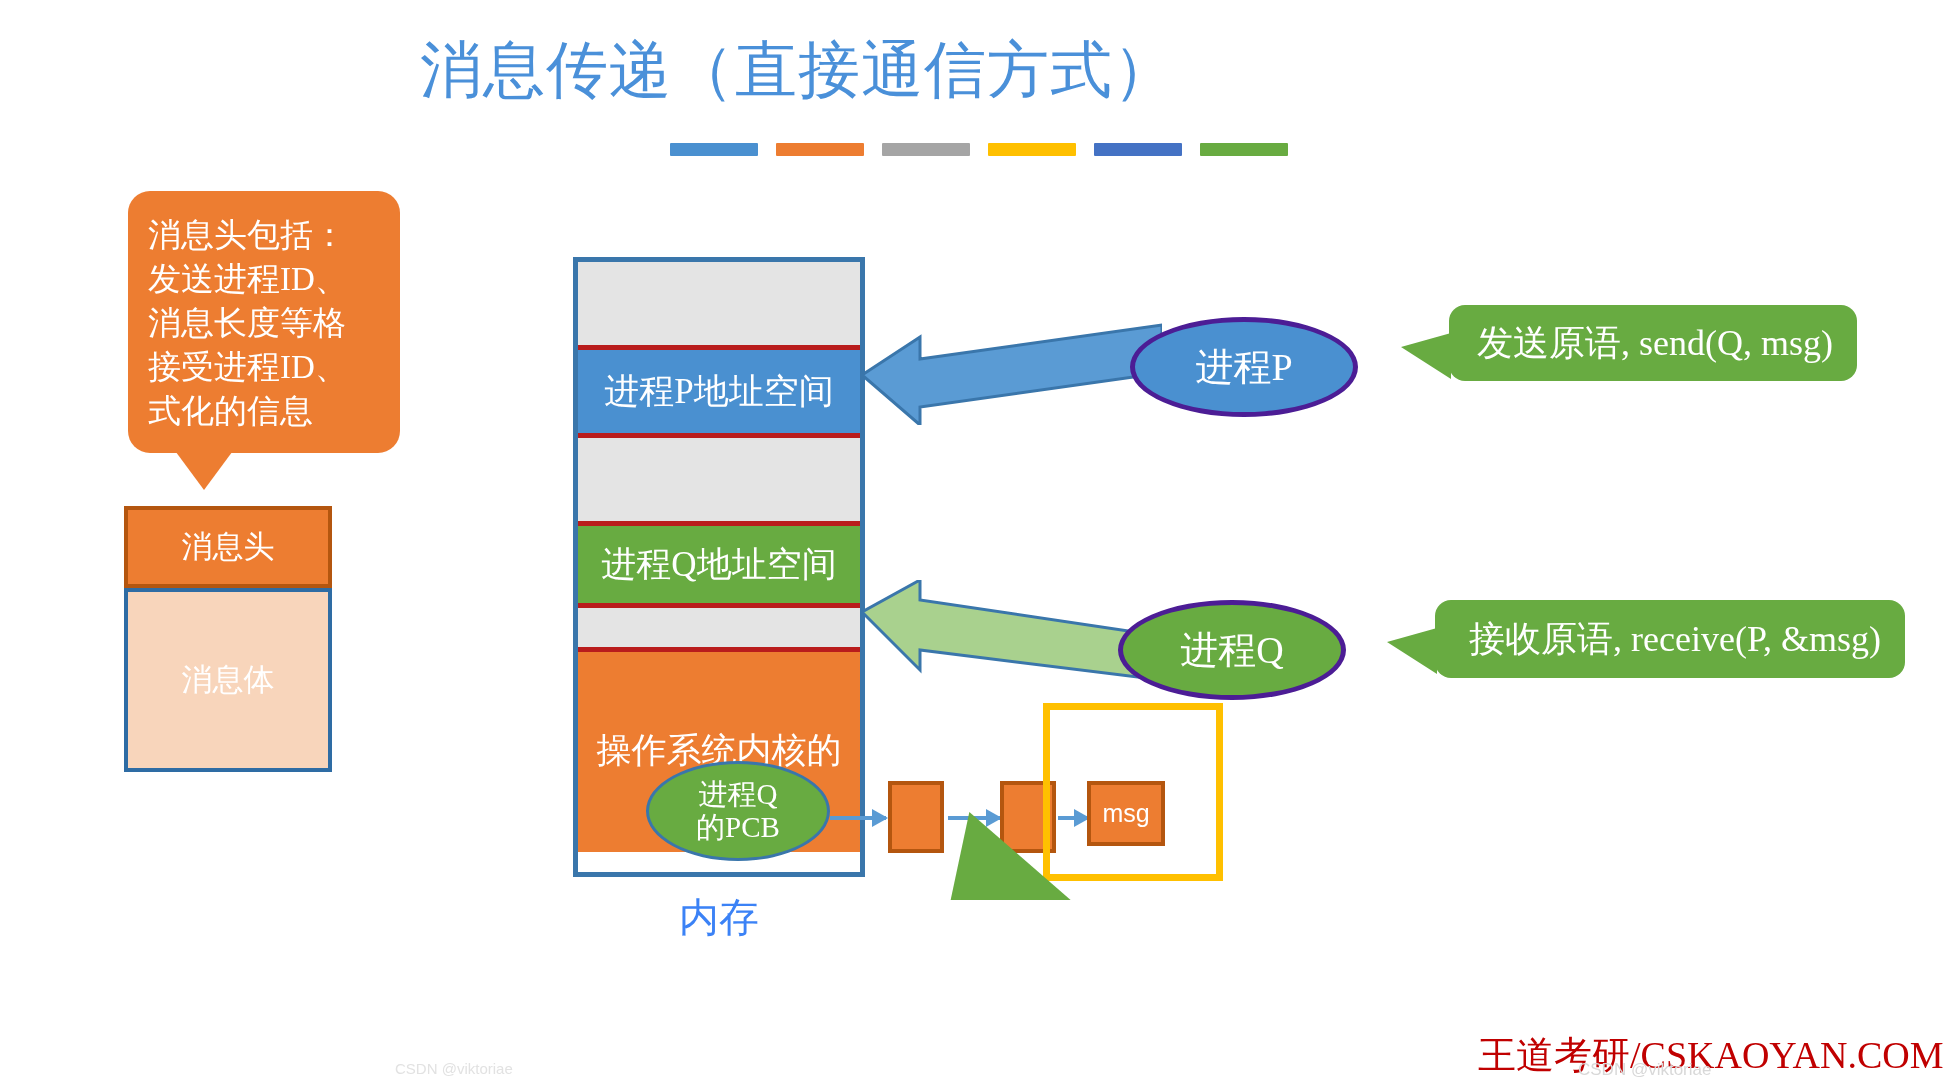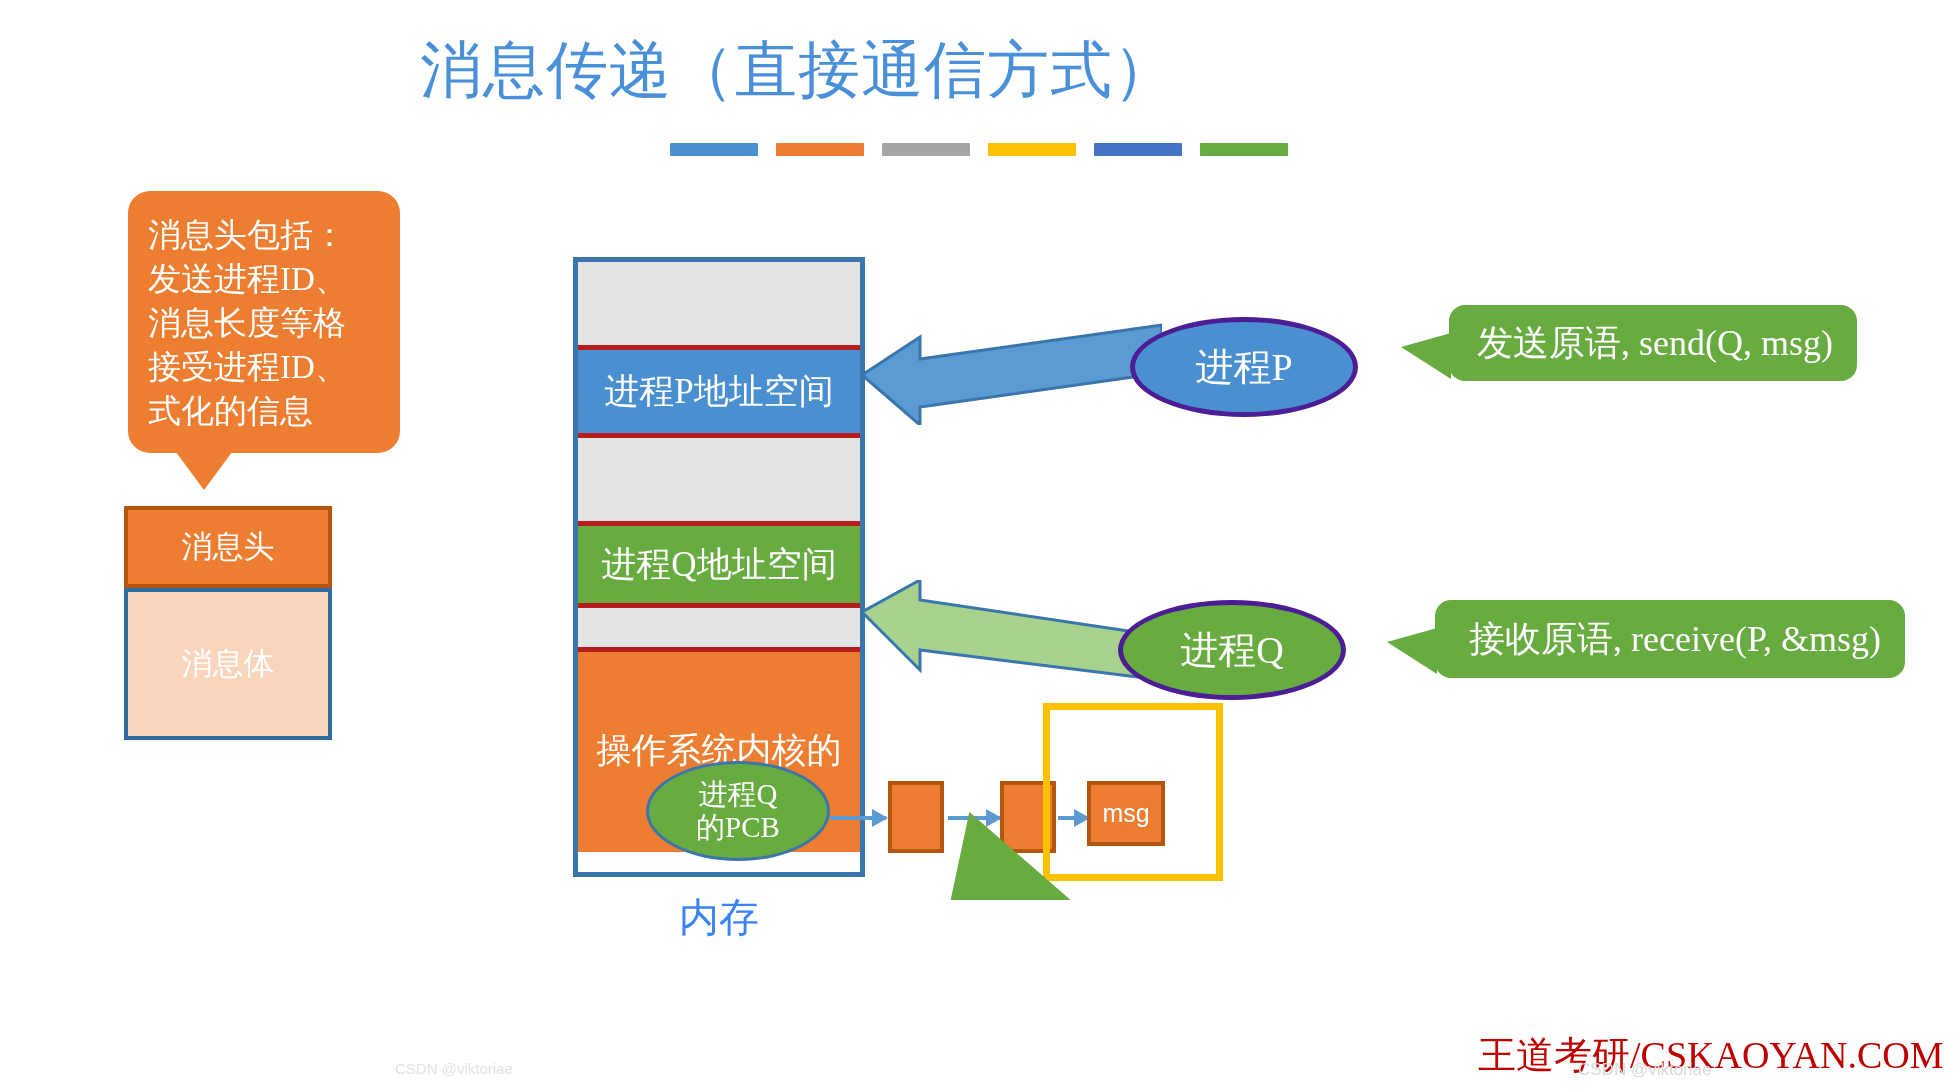--- a/index.html
+++ b/index.html
@@ -89,21 +89,21 @@
     justify-content: center;
     color: #ffffff;
     font-family: "Liberation Serif", "DejaVu Serif", serif;
     font-size: 31px;
   }
   .msg-body-box {
     position: absolute;
     left: 124px;
     top: 588px;
     width: 208px;
-    height: 152px;
+    height: 184px;
     background: #f8d5bb;
     border: 4px solid #2e6ca4;
     box-sizing: border-box;
     display: flex;
     align-items: center;
     justify-content: center;
     color: #ffffff;
     font-family: "Liberation Serif", "DejaVu Serif", serif;
     font-size: 31px;
   }

